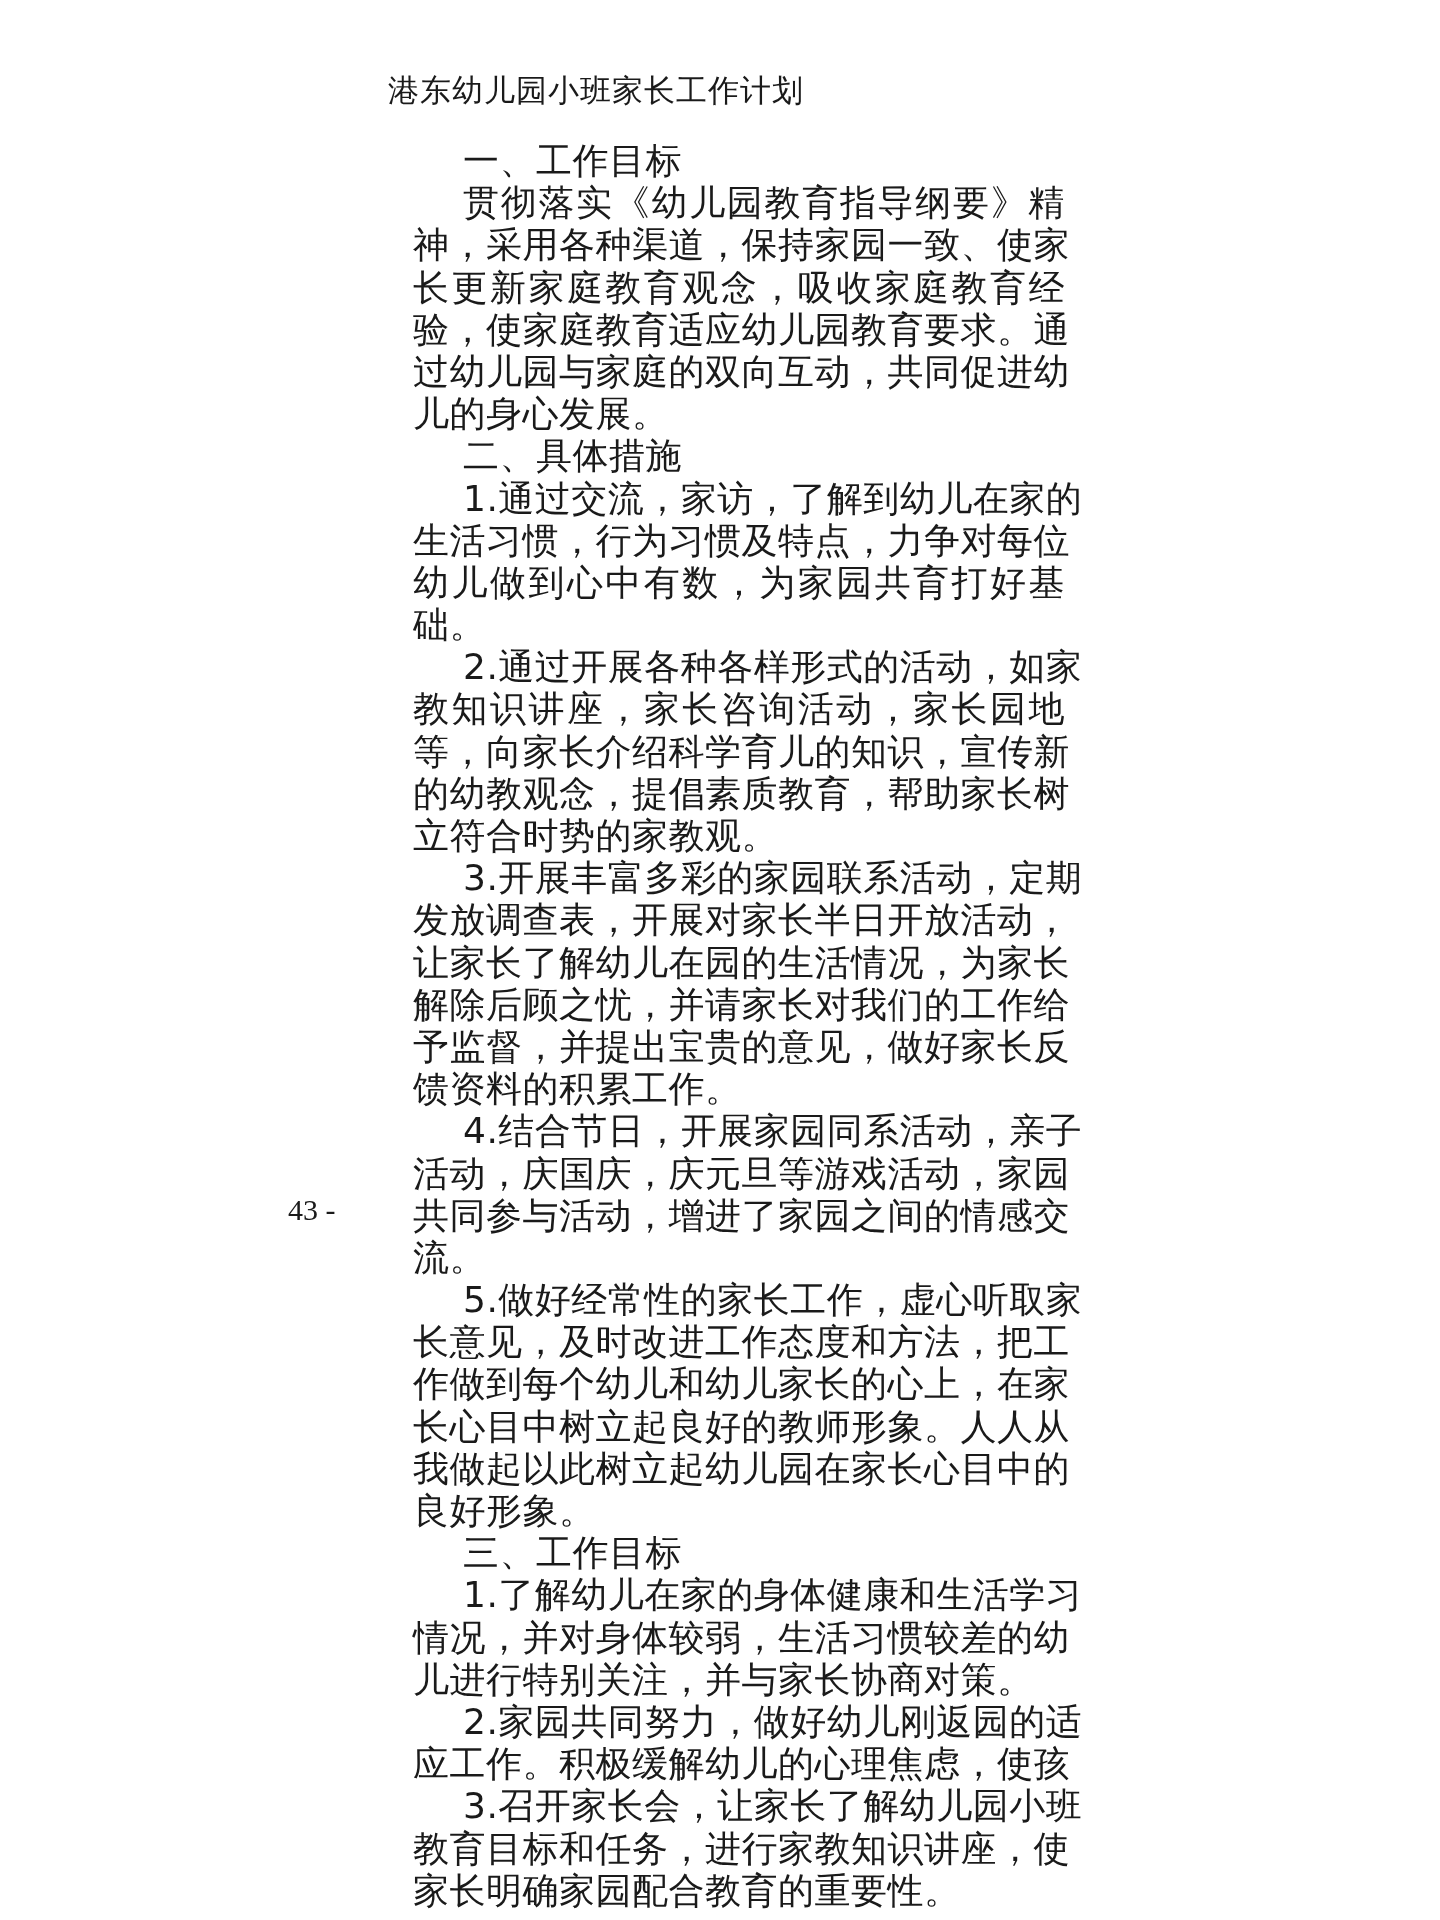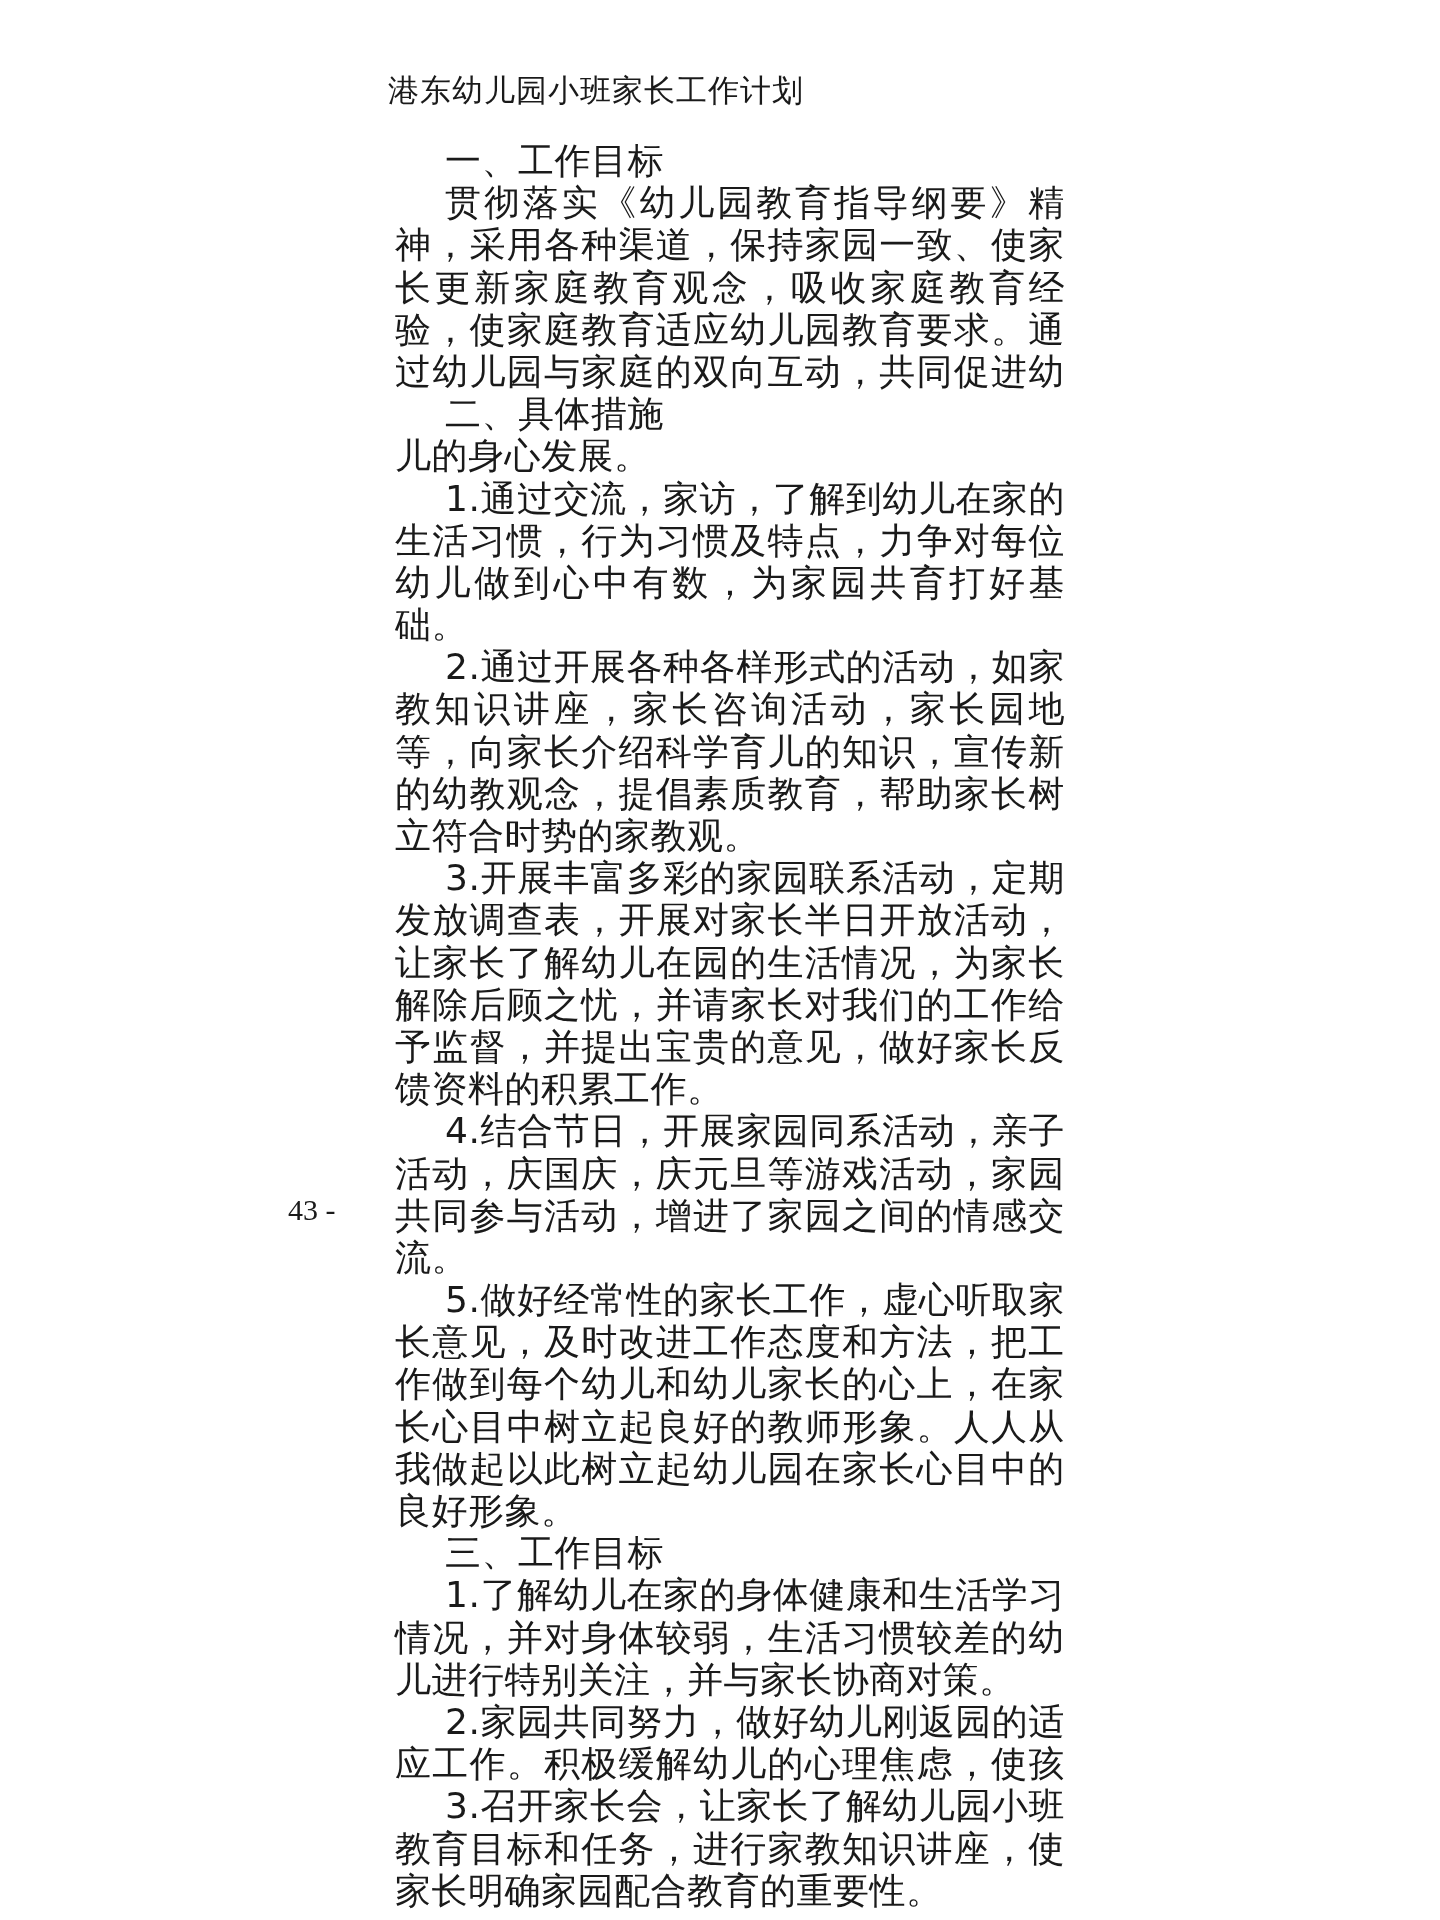--- a/index.html
+++ b/index.html
@@ -40,20 +40,21 @@
       width: 670px;
     }
     .line {
       height: 42.2px;
       line-height: 42px;
       font-size: 36px;
       white-space: nowrap;
       letter-spacing: 0.5px;
       display: flex;
       justify-content: space-between;
+      margin-left: 18px;
     }
     .line.last, .line.heading {
       justify-content: flex-start;
     }
     .line.indent {
       padding-left: 50px;
     }
     .line span.ch {
       display: inline-block;
     }
@@ -159,23 +160,23 @@
         <span class="ch">向</span>
         <span class="ch">互</span>
         <span class="ch">动</span>
         <span class="ch">，</span>
         <span class="ch">共</span>
         <span class="ch">同</span>
         <span class="ch">促</span>
         <span class="ch">进</span>
         <span class="ch">幼</span>
       </div>
+    <div class="line last">儿的身心发展。</div>
+
     <div class="line indent heading">二、具体措施</div>
-
-    <div class="line last">儿的身心发展。</div>
 
     <div class="line indent">
         <span class="ch">1</span>
         <span class="ch">.</span>
         <span class="ch">通</span>
         <span class="ch">过</span>
         <span class="ch">交</span>
         <span class="ch">流</span>
         <span class="ch">，</span>
         <span class="ch">家</span>

